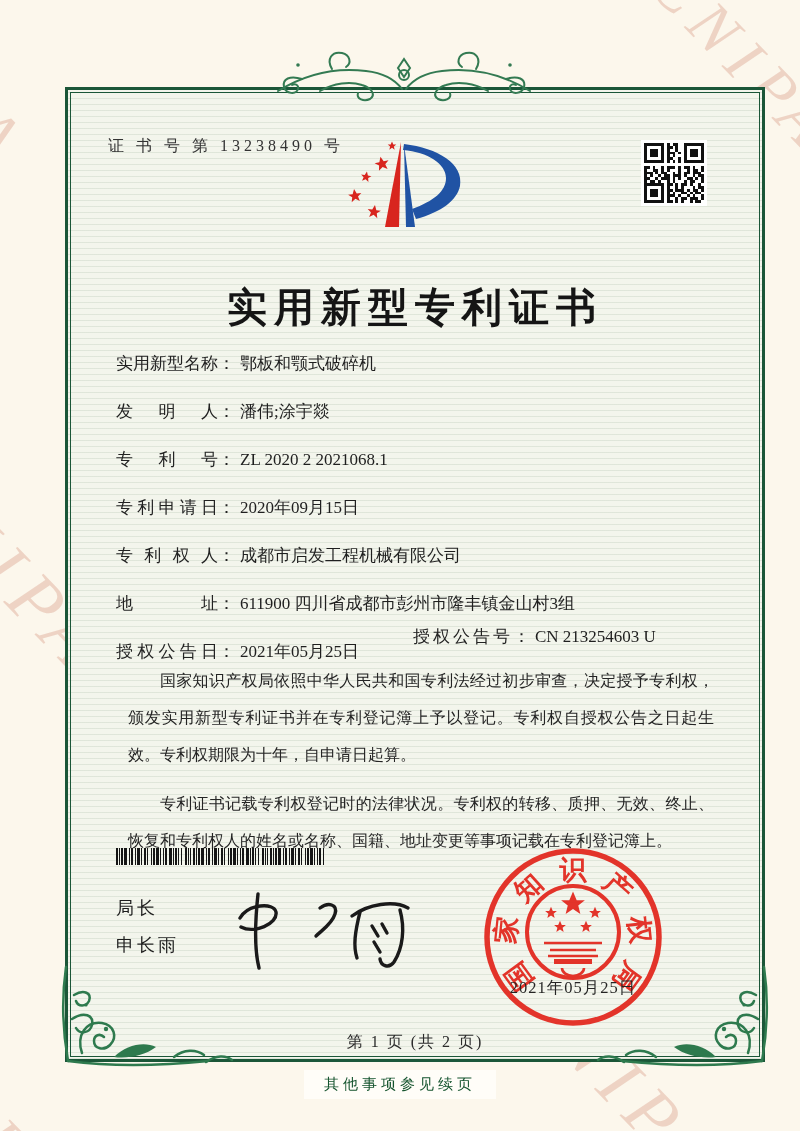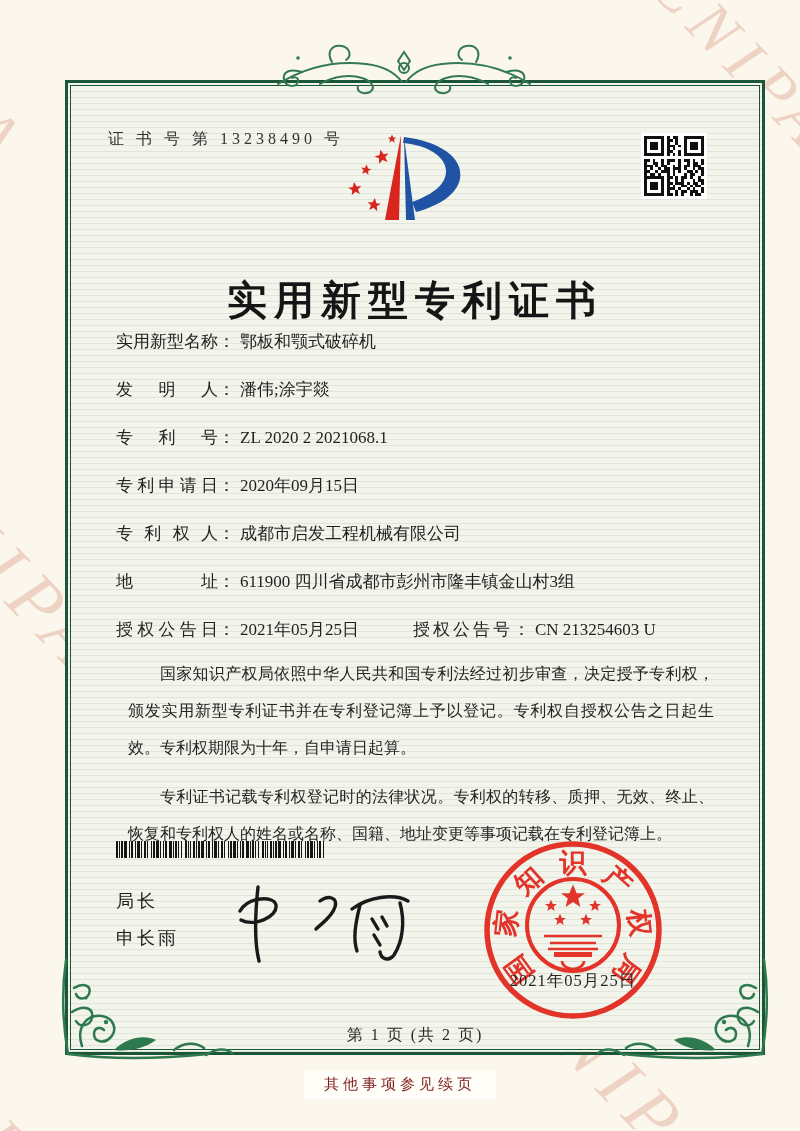--- a/index.html
+++ b/index.html
@@ -10,57 +10,57 @@
       color:rgba(226,182,164,.55);transform:rotate(46deg);transform-origin:left top;
       white-space:nowrap;pointer-events:none;}
   .wm-a{left:-120px;top:-40px;font-size:64px;}
   .wm-b{left:688px;top:-52px;font-size:64px;}
   .wm-c{left:428px;top:78px;font-size:80px;color:rgba(226,182,164,.5);}
   .wm-d{left:-62px;top:438px;font-size:74px;}
   .wm-e{left:198px;top:636px;font-size:76px;color:rgba(226,182,164,.35);}
   .wm-f{left:556px;top:956px;font-size:72px;}
   .wm-g{left:-84px;top:998px;font-size:66px;}
   
-  .frame{position:absolute;left:65px;top:80px;width:700px;height:975px;box-sizing:border-box;
+  .frame{position:absolute;left:65px;top:87px;width:700px;height:975px;box-sizing:border-box;
          border:3px solid #1b5638;background-color:#f3f5ec;
          background-image:repeating-linear-gradient(0deg,rgba(125,155,125,.17) 0 1px,transparent 1px 6px);}
   .frame::before{content:"";position:absolute;inset:2px;border:1px solid #1b5638;pointer-events:none;}
   .orn{position:absolute;pointer-events:none;}
   .orn-top{left:204px;top:-45px;}
   .orn-bl{left:-12px;bottom:-11px;}
   .orn-br{right:-12px;bottom:-11px;transform:scaleX(-1);}
   
   .cert-no{position:absolute;left:40px;top:46px;font-size:16px;letter-spacing:4px;color:#333;}
   .logo{position:absolute;left:278px;top:44px;}
   .qr{position:absolute;left:573px;top:50px;background:#fff;padding:3px;}
   .title{position:absolute;left:0;top:154px;width:100%;text-align:center;
          font-size:40px;font-weight:bold;letter-spacing:7px;color:#151515;margin-top:36px;}
   
   .fields{position:absolute;left:48px;top:247px;right:34px;font-size:17px;}
   .frow{height:48px;line-height:23px;position:relative;}
-  .flabel{display:inline-block;width:102px;text-align:justify;text-align-last:justify;color:#222;}
+  .flabel{display:inline-block;width:102px;text-align:justify;text-align-last:justify;color:#222;margin-top:15px;}
   .fcolon{display:inline-block;color:#222;}
   .fvalue{margin-left:5px;color:#1f1f1f;margin-top:44px;}
   .pair2{position:absolute;left:297px;top:0;}
   .pair2 .flabel2{letter-spacing:3px;color:#222;}
   
   .paras{position:absolute;left:48px;right:36px;top:560px;font-size:16px;line-height:37px;
          text-align:justify;color:#242424;}
   .paras p{margin:12px;text-indent:2em;}
   
   .barcode{position:absolute;left:48px;top:758px;}
   .officer{position:absolute;left:48px;top:806px;font-family:Liberation Sans, sans-serif;
            font-size:18px;letter-spacing:3px;color:#1d1d1d;}
   .officer .name{margin-top:13px;}
   .signature{position:absolute;left:160px;top:792px;}
   .seal{position:absolute;left:410px;top:752px;}
   .page-info{position:absolute;left:0;top:942px;width:100%;text-align:center;
              font-size:16px;letter-spacing:2px;color:#2b2b2b;}
   .continuation{position:absolute;left:50%;top:1070px;transform:translateX(-50%);
-                background:#fffdf8;padding:5px 20px;font-size:15px;letter-spacing:4px;color:#7f1d1d;}
+                background:#fffdf8;padding:5px 20px;font-size:15px;letter-spacing:4px;color:#14532d;}
 </style>
 </head>
 <body>
 
 <div class="page">
 
   <div class="wm wm-a">CNIPA</div>
   <div class="wm wm-b">CNIPA</div>
   <div class="wm wm-c">CNIPA</div>
   <div class="wm wm-d">CNIPA</div>

